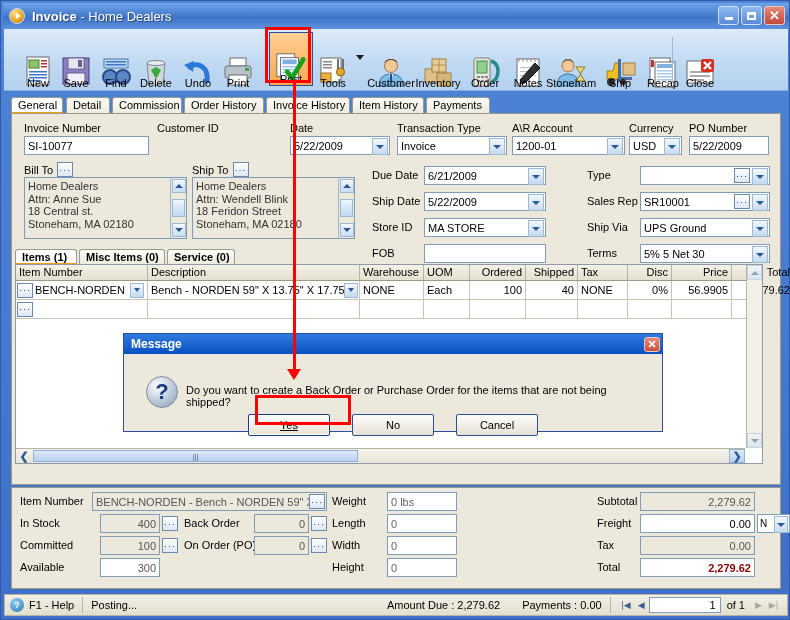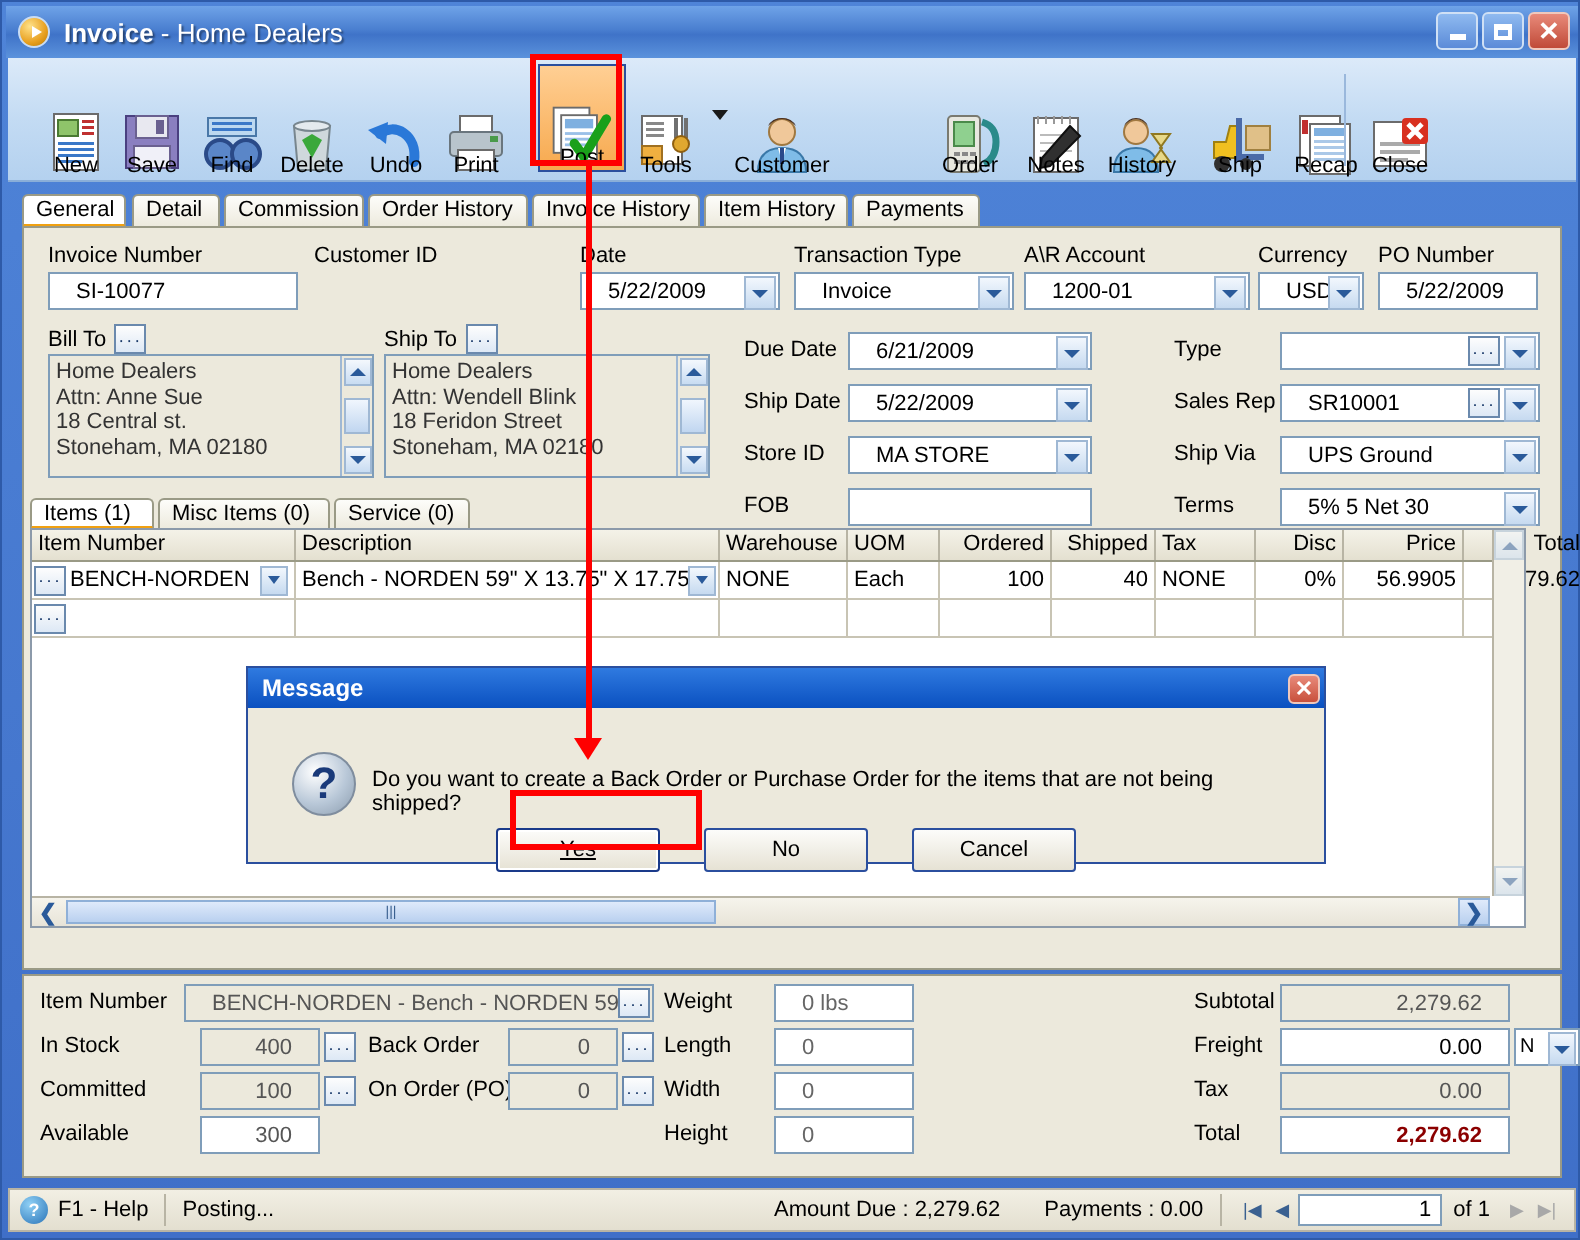--- a/index.html
+++ b/index.html
@@ -66,21 +66,21 @@
   .tab{position:absolute;top:0;height:17px;padding:1px 6px 0 6px;font-size:11px;
     background:linear-gradient(to bottom,#fdfdfa,#ece9dc);
     border:1px solid #9a9a86;border-bottom:none;border-radius:3px 3px 0 0;cursor:pointer;
     white-space:nowrap;}
   .tab.sel{background:#fff;border-bottom:2px solid #f0a010;font-weight:normal;}
   .tabbody{position:absolute;left:10px;top:112px;width:770px;height:372px;
     background:#ece9dc;border:1px solid #9a9a86;}
   
   .lbl{position:absolute;font-size:11px;white-space:nowrap;}
   .fld{position:absolute;height:19px;background:#fff;border:1px solid #7f9db9;
-    font-size:11px;padding:1px 13px;display:flex;align-items:center;}
+    font-size:11px;padding:1px 3px;display:flex;align-items:center;}
   .fld.ro{background:#ece9dc;color:#555;}
   .fld .val{overflow:hidden;white-space:nowrap;flex:1;}
   .fld .val.r{text-align:right;}
   .ddbtn{position:absolute;width:16px;height:17px;top:1px;right:1px;
     background:linear-gradient(to bottom,#f2f7fd,#c6daf0);border:1px solid #9fb8d4;
     display:flex;align-items:center;justify-content:center;cursor:pointer;}
   .ddbtn .v{width:0;height:0;border-left:4px solid transparent;border-right:4px solid transparent;
     border-top:4px solid #2a5a9a;}
   .elbtn{width:16px;height:15px;background:linear-gradient(to bottom,#fdfdfd,#dde8f5);
     border:1px solid #6a89ad;display:flex;align-items:center;justify-content:center;
@@ -93,21 +93,21 @@
   .sbb{width:14px;height:14px;background:linear-gradient(to bottom,#f4f8fd,#c8dcf2);
     border:1px solid #9fb8d4;display:flex;align-items:center;justify-content:center;cursor:pointer;}
   .sbb .up{width:0;height:0;border-left:4px solid transparent;border-right:4px solid transparent;border-bottom:4px solid #2a5a9a;}
   .sbb .dn{width:0;height:0;border-left:4px solid transparent;border-right:4px solid transparent;border-top:4px solid #2a5a9a;}
   .sbthumb{width:13px;height:18px;background:linear-gradient(to bottom,#f0f6fd,#c0d6f0);
     border:1px solid #9fb8d4;cursor:pointer;}
   
   .itabs{position:absolute;left:14px;top:248px;height:16px;}
   .itab{position:absolute;top:0;height:16px;padding:0 6px;font-size:11px;
     background:linear-gradient(to bottom,#fdfdfa,#ece9dc);border:1px solid #9a9a86;
-    border-bottom:none;border-radius:3px 3px 0 0;cursor:pointer;white-space:nowrap;line-height:15px;}
+    border-bottom:none;border-radius:3px 3px 0 0;cursor:pointer;white-space:nowrap;line-height:15px;font-weight:bold;}
   .itab.sel{background:#fff;border-bottom:2px solid #f0a010;}
   .grid{position:absolute;left:14px;top:263px;width:748px;height:200px;
     background:#fff;border:1px solid #8c9aaa;}
   .ghead{position:absolute;left:0;top:0;right:0;height:16px;
     background:linear-gradient(to bottom,#f4f2e8,#e4e0d0);border-bottom:1px solid #9a9a86;}
   .gh{position:absolute;top:0;height:15px;font-size:11px;line-height:15px;
     padding:0 3px;border-right:1px solid #b8b4a4;white-space:nowrap;overflow:hidden;}
   .gh.r{text-align:right;}
   .grow{position:absolute;left:0;right:0;height:19px;border-bottom:1px solid #c8c4b4;}
   .gc{position:absolute;top:0;height:18px;font-size:11px;line-height:18px;
@@ -314,20 +314,31 @@
           <circle cx="17" cy="11" r="6.5" fill="#f0c89a" stroke="#a07840"></circle>
           <path d="M10 8 Q17 1 24 8 Q22 4 17 4 Q12 4 10 8Z" fill="#4a3020"></path>
           <path d="M5 31 Q5 19 17 19 Q29 19 29 31 Z" fill="#7fbce8" stroke="#3a78a8"></path>
           <path d="M15 19 L17 26 L19 19 Z" fill="#fff"></path>
           <rect x="16" y="19" width="2" height="8" fill="#2a4a8a"></rect>
         </svg>
       </div>
       <div class="lbl">Customer</div>
     </div>
 
+    <div class="tbtn" style="left:408px;width:52px">
+      <div class="ico">
+        <svg width="34" height="34" viewBox="0 0 34 34">
+          <rect x="4" y="14" width="14" height="13" fill="#e0c088" stroke="#a08040"></rect>
+          <rect x="16" y="18" width="14" height="13" fill="#d8b878" stroke="#a08040"></rect>
+          <rect x="11" y="4" width="14" height="13" fill="#e8cc98" stroke="#a08040"></rect>
+          <path d="M11 10 L25 10 M18 4 L18 17" stroke="#b09050"></path>
+        </svg>
+      </div>
+      <div class="lbl">Inventory</div>
+    </div>
 
     <div class="tbtn" style="left:457px">
       <div class="ico">
         <svg width="34" height="34" viewBox="0 0 34 34">
           <rect x="6" y="3" width="16" height="28" rx="2" fill="#e8e8e0" stroke="#7a7a70"></rect>
           <rect x="9" y="6" width="10" height="12" fill="#8fd08f" stroke="#4a8a4a"></rect>
           <g fill="#888">
               <rect x="9" y="21" width="3" height="2"></rect>
               <rect x="13" y="21" width="3" height="2"></rect>
               <rect x="17" y="21" width="3" height="2"></rect>
@@ -365,21 +376,21 @@
 
     <div class="tbtn" style="left:543px">
       <div class="ico">
         <svg width="34" height="34" viewBox="0 0 34 34">
           <circle cx="14" cy="11" r="6" fill="#f0c89a" stroke="#a07840"></circle>
           <path d="M8 8 Q14 1 20 8 Q18 4 14 4 Q10 4 8 8Z" fill="#4a3020"></path>
           <path d="M3 31 Q3 19 14 19 Q25 19 25 31 Z" fill="#7fbce8" stroke="#3a78a8"></path>
           <path d="M22 12 L31 12 L26 19 L31 26 L22 26 L27 19 Z" fill="#e8d888" stroke="#907820"></path>
         </svg>
       </div>
-      <div class="lbl">History</div>
+      <div class="lbl">Stoneham</div>
     </div>
 
     <div class="tbtn" style="left:592px">
       <div class="ico">
         <svg width="34" height="34" viewBox="0 0 34 34">
           <rect x="20" y="8" width="12" height="12" fill="#e0c088" stroke="#a08040"></rect>
           <path d="M4 16 L10 16 L12 8 L16 8 L16 24 L4 24 Z" fill="#f0c020" stroke="#a08010"></path>
           <rect x="15" y="4" width="3" height="22" fill="#4a6aa8"></rect>
           <rect x="15" y="22" width="14" height="3" fill="#4a6aa8"></rect>
           <circle cx="8" cy="27" r="4" fill="#303030"></circle>

